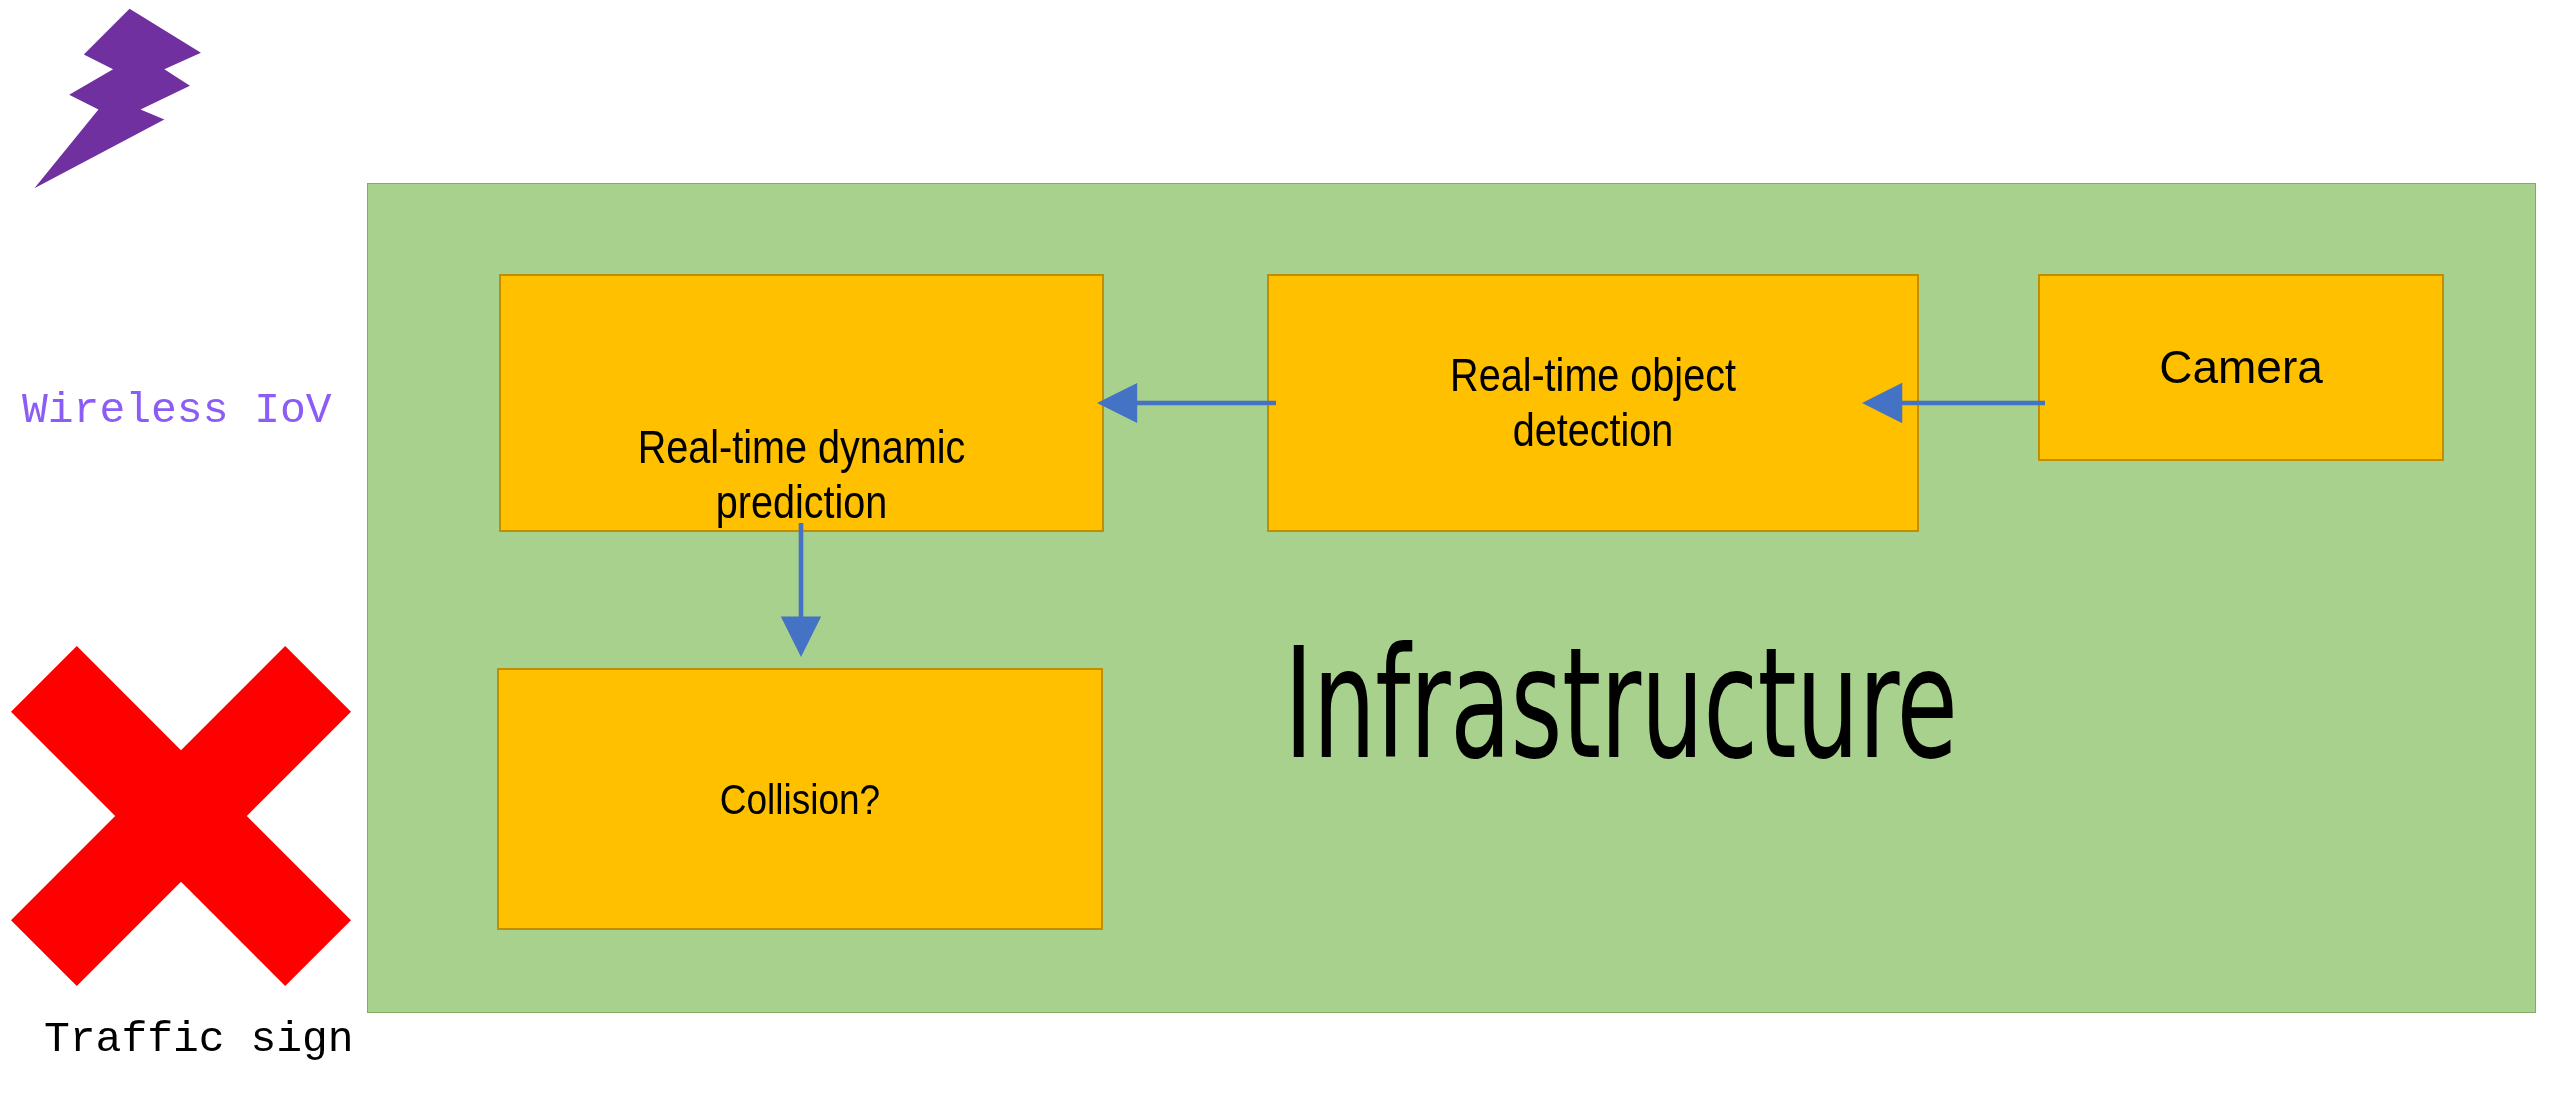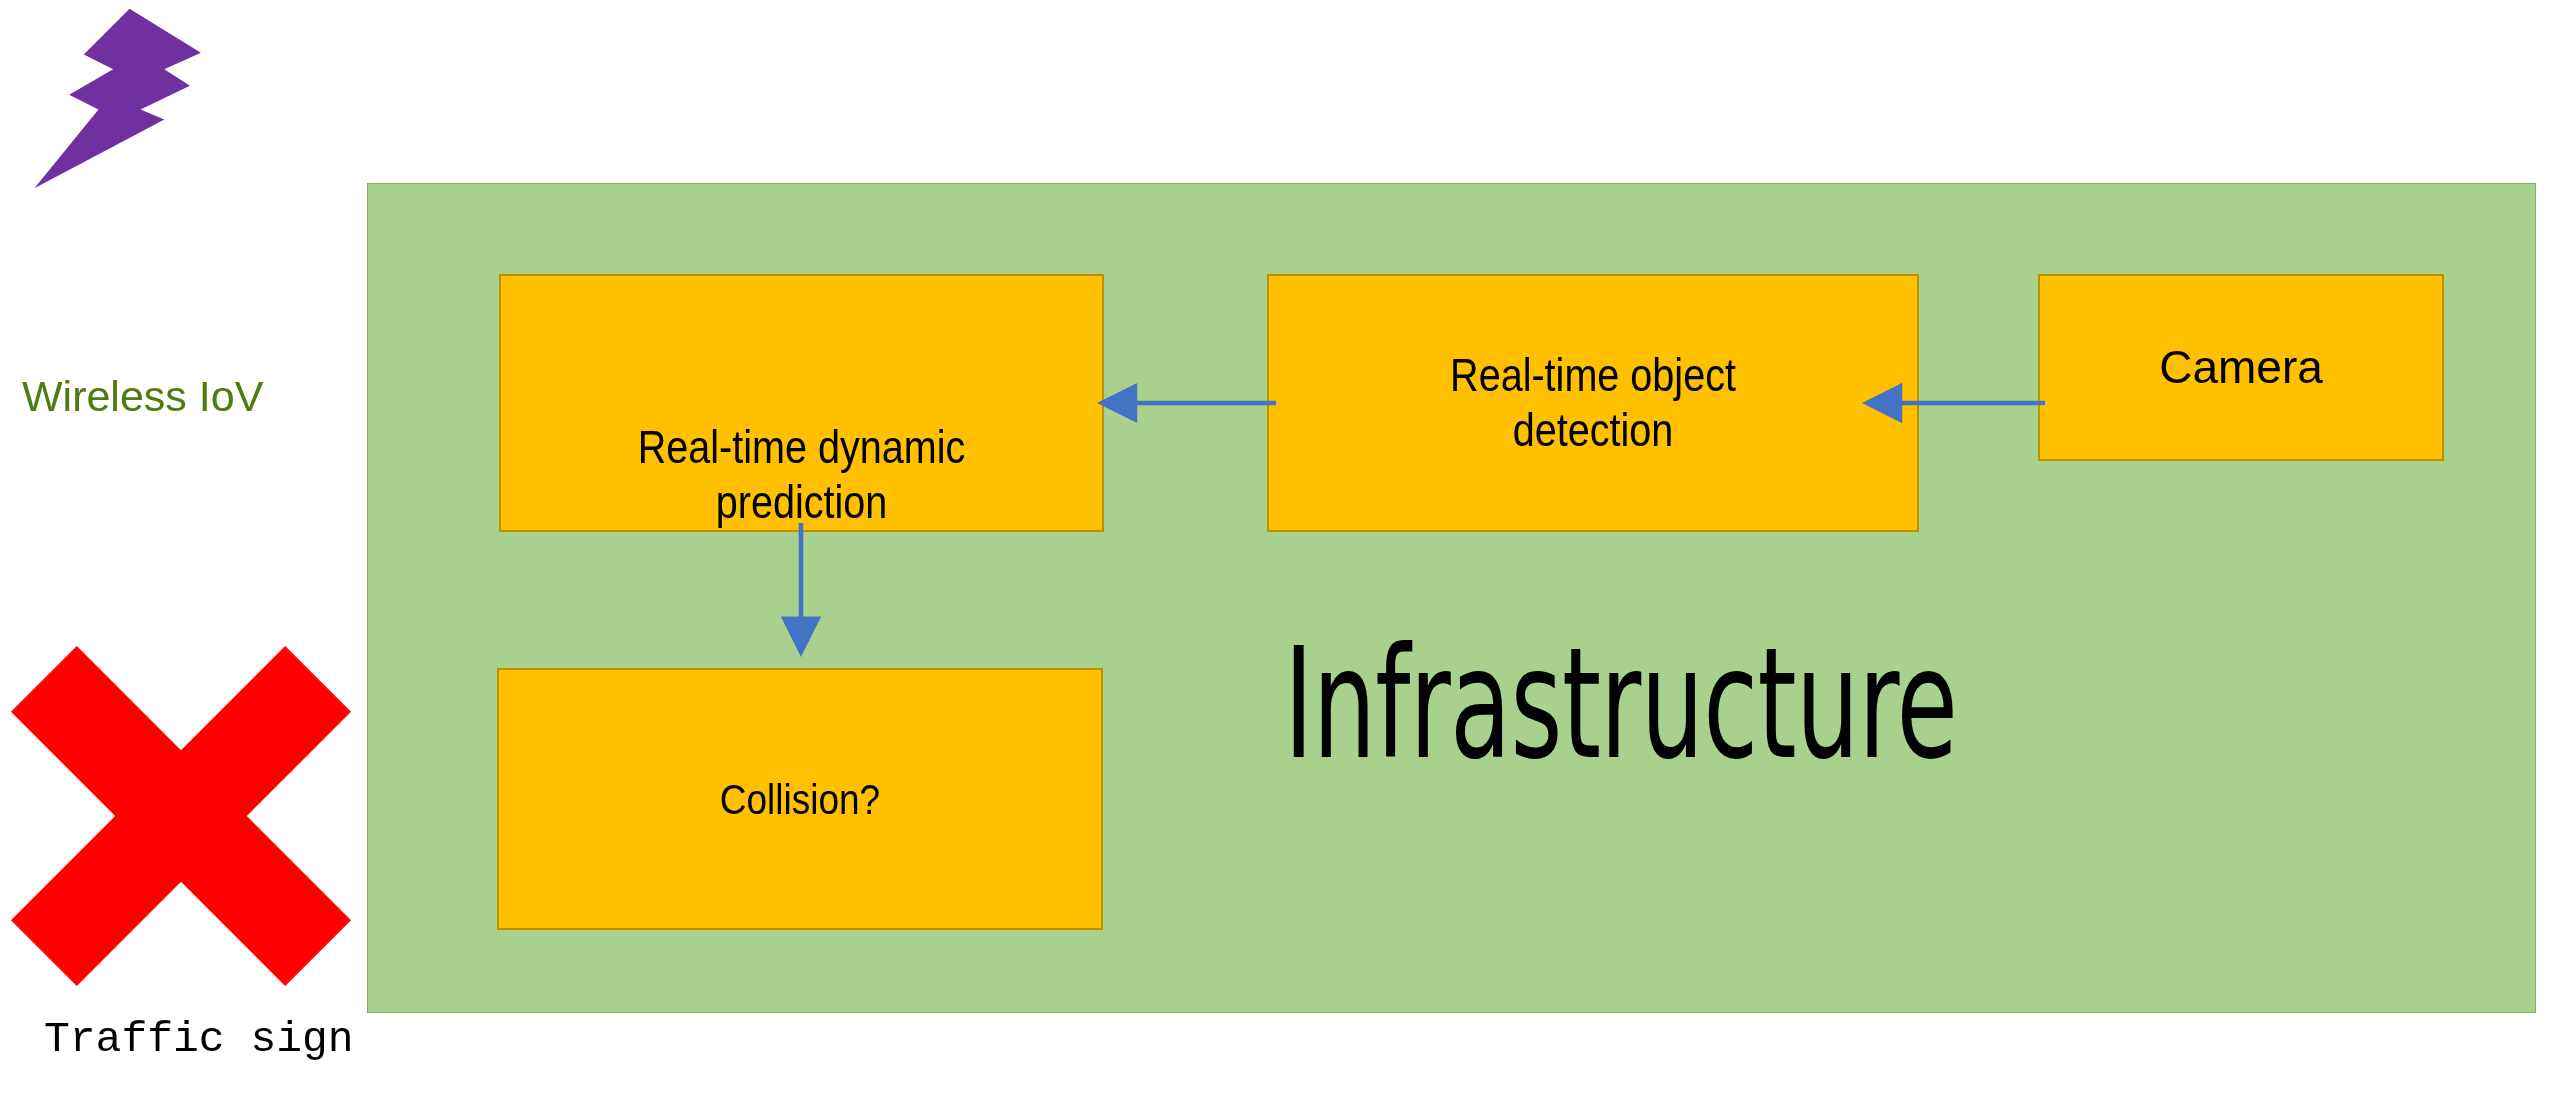--- a/index.html
+++ b/index.html
@@ -20,26 +20,26 @@
   #bolt-icon {
     position: absolute;
     left: 27.4px;
     top: 7.3px;
     width: 174px;
     height: 183px;
   }
   #wireless-label {
     position: absolute;
     left: 22px;
-    top: 370px;
+    top: 384px;
     width: 329px;
     font-size: 43px;
     line-height: 53px;
-    color: #4d7c0f;
-    font-family: Liberation Sans, sans-serif;
+    color: #8b5cf6;
+    font-family: Liberation Mono, monospace;
     white-space: nowrap;
   }
   #cross-icon {
     position: absolute;
     left: 11px;
     top: 646px;
     width: 340px;
     height: 340px;
   }
   #traffic-label {

